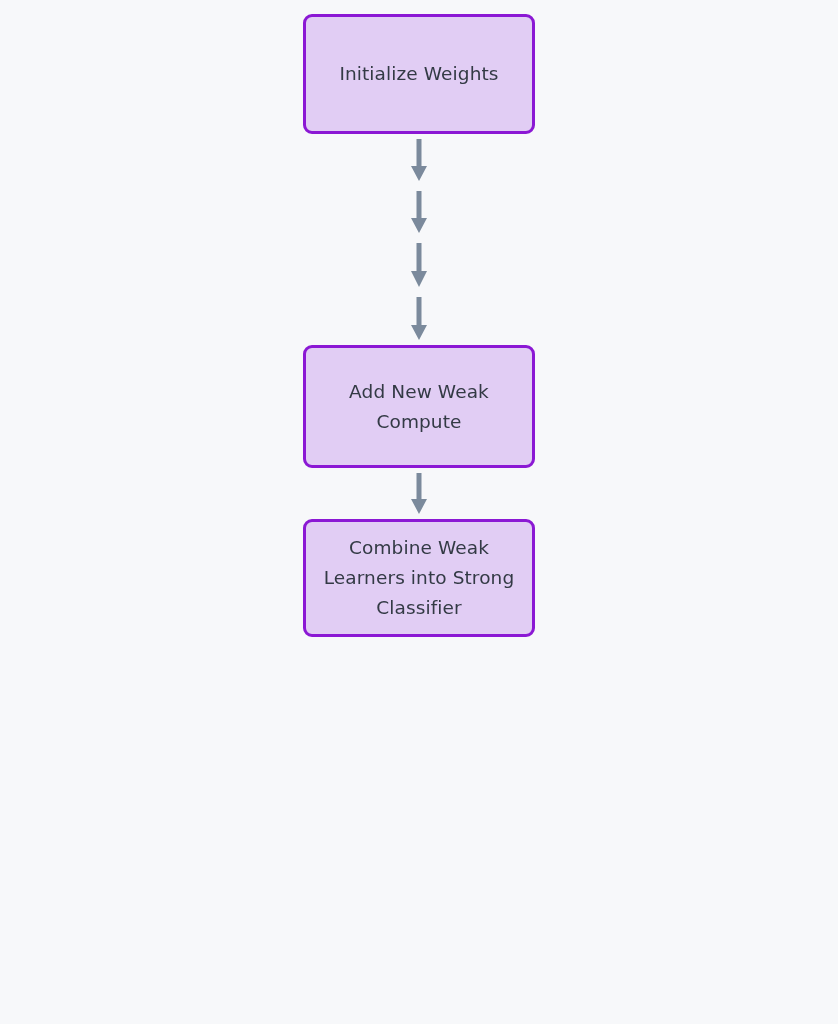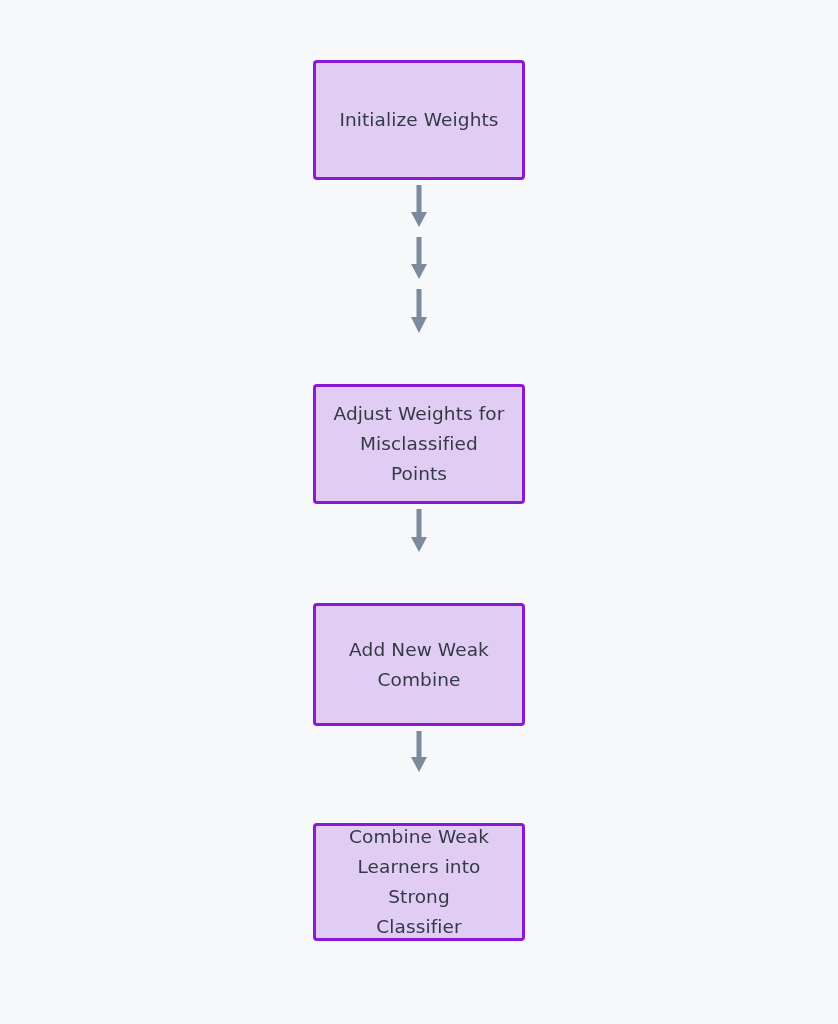--- a/index.html
+++ b/index.html
@@ -25,30 +25,29 @@
     position: absolute;
     left: 302px;
     top: 14px;
     width: 234px;
     display: flex;
     flex-direction: column;
     align-items: center;
   }
 
   .node {
-    width: 212px;
+    width: 232px;
     box-sizing: border-box;
     background: #e1cdf4;
     border: 3px solid #8b18d4;
-    border-radius: 4px;
+    border-radius: 9px;
     display: flex;
     align-items: center;
     justify-content: center;
     text-align: center;
-    margin-top: 46px;
   }
 
   .node-label {
     color: #333a45;
     font-size: 18.5px;
     line-height: 30px;
     letter-spacing: 0.1px;
     padding: 0 14px;
     white-space: pre-line;
   }
@@ -100,35 +99,31 @@
     </div>
 
 
     <div class="connector conn-h54">
       <svg class="arrow" width="20" height="46" viewBox="0 0 20 46" aria-hidden="true">
         <line x1="10" y1="1" x2="10" y2="31" stroke="#7b8a9c" stroke-width="5" stroke-linecap="butt"></line>
         <polygon points="10,45 2,29 18,29" fill="#7b8a9c"></polygon>
       </svg>
     </div>
 
-    <div class="node node-h120">
-      <span class="node-label">Adjust Weights for
-Misclassified Points</span>
-    </div>
 
     <div class="connector conn-h53">
       <svg class="arrow" width="20" height="45" viewBox="0 0 20 45" aria-hidden="true">
         <line x1="10" y1="1" x2="10" y2="30" stroke="#7b8a9c" stroke-width="5" stroke-linecap="butt"></line>
         <polygon points="10,44 2,29 18,29" fill="#7b8a9c"></polygon>
       </svg>
     </div>
 
     <div class="node node-h123">
       <span class="node-label">Add New Weak
-Combine</span>
+Compute</span>
     </div>
 
     <div class="connector conn-h51">
       <svg class="arrow" width="20" height="43" viewBox="0 0 20 43" aria-hidden="true">
         <line x1="10" y1="1" x2="10" y2="28" stroke="#7b8a9c" stroke-width="5" stroke-linecap="butt"></line>
         <polygon points="10,42 2,27 18,27" fill="#7b8a9c"></polygon>
       </svg>
     </div>
 
     <div class="node node-h118">

